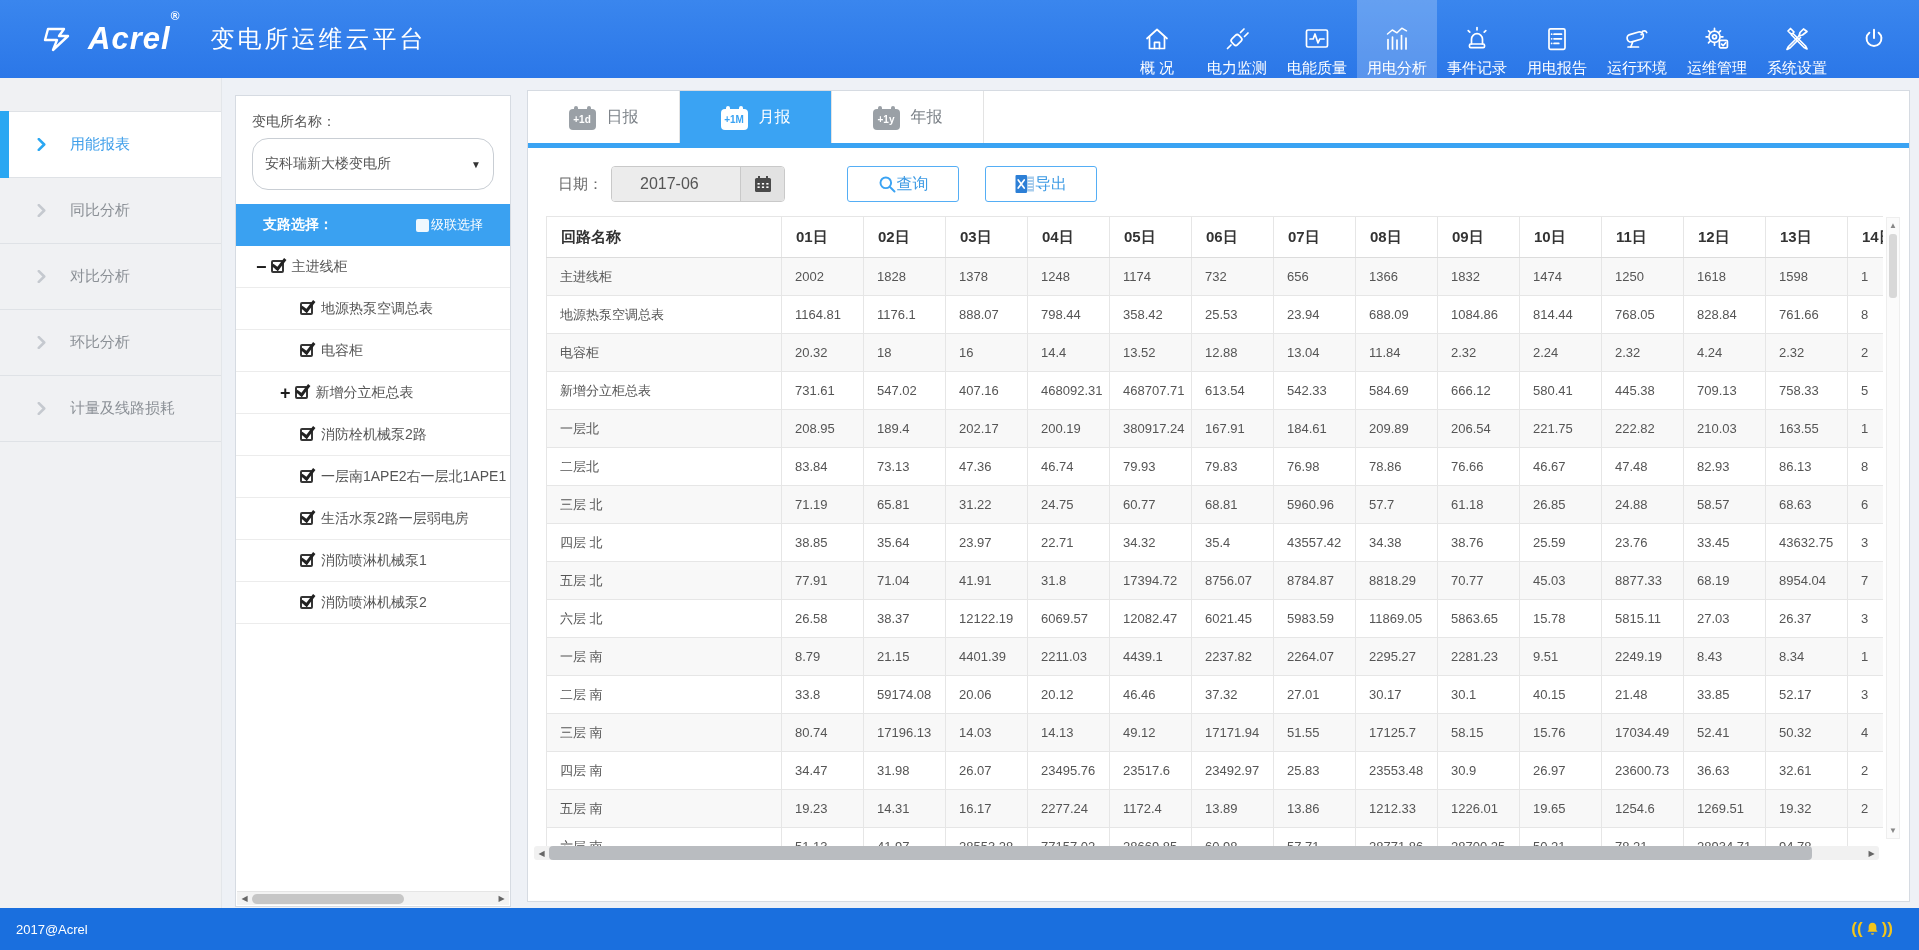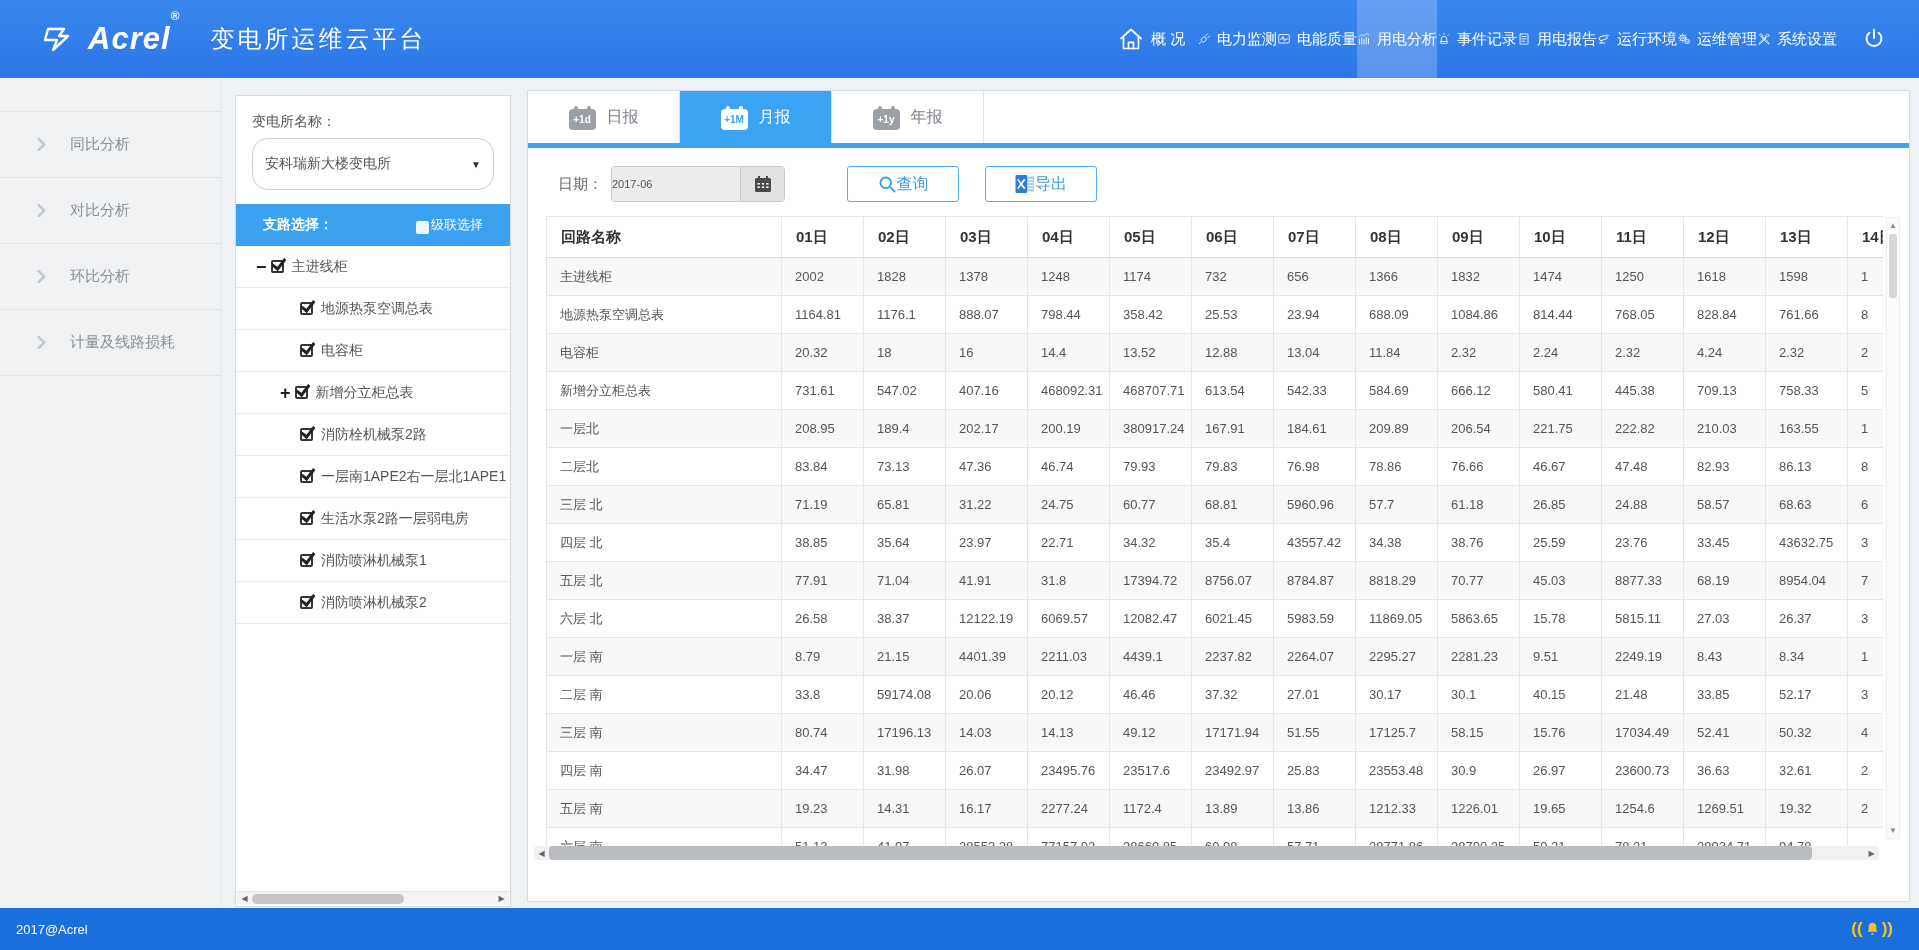--- a/index.html
+++ b/index.html
@@ -9,21 +9,21 @@
 
   
   .header{position:absolute;left:0;top:0;right:0;height:78px;
     background:linear-gradient(180deg,#3a86ee,#2b77e8);display:flex;align-items:center;color:#fff;z-index:5}
   .brand{display:flex;align-items:center;margin-left:42px}
   .brand .mark{width:38px;height:34px;margin-right:8px}
   .brand .name{font-size:31px;font-weight:bold;font-style:italic;letter-spacing:1px}
   .brand .reg{font-size:12px;vertical-align:top;position:relative;top:-12px}
   .brand .title{font-size:24px;margin-left:30px;font-style:normal;font-weight:normal;letter-spacing:3px}
   .nav{margin-left:auto;display:flex;height:100%;align-items:stretch}
-  .nav-item{width:80px;display:flex;align-items:center;justify-content:flex-start;gap:6px;cursor:pointer}
+  .nav-item{width:80px;display:flex;flex-direction:column;align-items:center;justify-content:flex-end;gap:6px;cursor:pointer}
   .nav-item.active{background:rgba(255,255,255,.22)}
   .nav-icon{width:28px;height:28px;display:block}
   .nav-icon svg{width:100%;height:100%}
   .nav-label{font-size:15px;white-space:nowrap}
   .power-btn{width:74px;display:flex;align-items:center;justify-content:center;cursor:pointer;margin-right:8px}
   .power-btn .nav-icon{width:26px;height:26px}
 
   
   .sidebar{position:absolute;left:0;top:78px;width:222px;bottom:42px;background:#f0f1f3;border-right:1px solid #e3e6ea}
   .side-list{margin-top:33px;border-top:1px solid #dfe2e6}
@@ -36,21 +36,21 @@
   .side-item.active .side-chev{color:#2aa7f2}
 
   
   .tree-panel{position:absolute;left:235px;top:95px;width:276px;height:812px;background:#fff;border:1px solid #d6dbe2}
   .tp-label{margin:17px 16px 7px;font-size:14px;color:#555}
   .tp-select{margin:0 16px;height:52px;border:1px solid #c9ced4;border-radius:16px;display:flex;align-items:center;
     justify-content:space-between;padding:0 12px;font-size:14px;color:#555;cursor:pointer;background:#fff}
   .tp-caret{font-size:10px;color:#333}
   .tp-branch{margin-top:14px;height:42px;background:#3aa1f1;color:#fff;display:flex;align-items:center;
     padding:0 27px;font-size:14px;font-weight:bold}
-  .tp-cascade{margin-left:auto;display:flex;align-items:flex-end;gap:2px;font-weight:normal;font-size:13px;cursor:pointer}
+  .tp-cascade{margin-left:auto;display:flex;align-items:center;gap:2px;font-weight:normal;font-size:13px;cursor:pointer}
   .cb-empty{width:13px;height:13px;background:rgba(255,255,255,.92);border-radius:2px}
   .tree-item{height:42px;display:flex;align-items:center;border-bottom:1px solid #ececec;font-size:14px;color:#555;
     cursor:pointer;white-space:nowrap;overflow:hidden}
   .indent0{padding-left:20px}
   .indent1{padding-left:64px}
   .indent1.has-exp{padding-left:44px}
   .exp{font-weight:900;font-size:18px;color:#1d1d1d;margin-right:4px;line-height:1}
   .ck{position:relative;flex:0 0 13px;width:13px;height:13px;border:2px solid #353535;border-radius:2px;margin-right:8px}
   .ck::after{content:'';position:absolute;left:2px;top:-6px;width:5px;height:11px;border:solid #222;
     border-width:0 3px 3px 0;transform:rotate(38deg)}
@@ -69,21 +69,21 @@
   .tab-strip{height:5px;background:#3aa3f3}
   .cal{position:relative;width:27px;height:21px;border-radius:4px;background:#9aa0a6;color:#fff;font-size:10px;
     font-weight:bold;display:flex;align-items:center;justify-content:center;margin-top:4px}
   .cal::before,.cal::after{content:'';position:absolute;top:-3px;width:4px;height:6px;border-radius:2px;background:inherit}
   .cal::before{left:5px}.cal::after{right:5px}
   .tab.active .cal{background:#fff;color:#3aa3f3}
 
   .filter{display:flex;align-items:center;height:62px;padding-left:30px;margin-top:5px}
   .f-label{font-size:15px;color:#666}
   .dategroup{display:flex;margin-left:8px;border:1px solid #c9c9c9;border-radius:4px;overflow:hidden;height:36px}
-  .dateinput{width:128px;background:#ececec;display:flex;align-items:center;padding-left:0;font-size:11px;color:#555}
+  .dateinput{width:128px;background:#ececec;display:flex;align-items:center;padding-left:28px;font-size:16px;color:#555}
   .dateaddon{width:44px;background:#e2e2e2;border-left:1px solid #c9c9c9;display:flex;align-items:center;
     justify-content:center;cursor:pointer}
   .btn{display:flex;align-items:center;justify-content:center;gap:0;width:112px;height:36px;border:1px solid #55aef5;
     border-radius:3px;background:#fff;color:#3e9be4;font-size:16px;cursor:pointer}
   .btn-query{margin-left:62px}
   .btn-export{margin-left:26px}
 
   .table-wrap{position:absolute;left:18px;top:125px;width:1337px;height:632px;overflow:hidden}
   table{border-collapse:collapse;table-layout:fixed;width:1383px}
   th,td{border:1px solid #e6e6e6;text-align:left;overflow:hidden;white-space:nowrap}
@@ -215,20 +215,28 @@
         <svg viewBox="0 0 28 28" fill="none" stroke="#fff" stroke-width="2.1" stroke-linecap="round">
             <path d="M14 4v9"></path>
             <path d="M9 7.2a8 8 0 1 0 10 0"></path>
           </svg>
       </span>
     </div>
   </div>
 
   <div class="sidebar">
     <div class="side-list">
+        <div class="side-item active">
+          <span class="side-chev">
+            <svg viewBox="0 0 8 12">
+              <path d="M1.5 1l5 5-5 5" stroke="currentColor" stroke-width="2.4" fill="none" stroke-linecap="round" stroke-linejoin="round"></path>
+            </svg>
+          </span>
+          <span>用能报表</span>
+        </div>
         <div class="side-item">
           <span class="side-chev">
             <svg viewBox="0 0 8 12">
               <path d="M1.5 1l5 5-5 5" stroke="currentColor" stroke-width="2.4" fill="none" stroke-linecap="round" stroke-linejoin="round"></path>
             </svg>
           </span>
           <span>同比分析</span>
         </div>
         <div class="side-item">
           <span class="side-chev">

